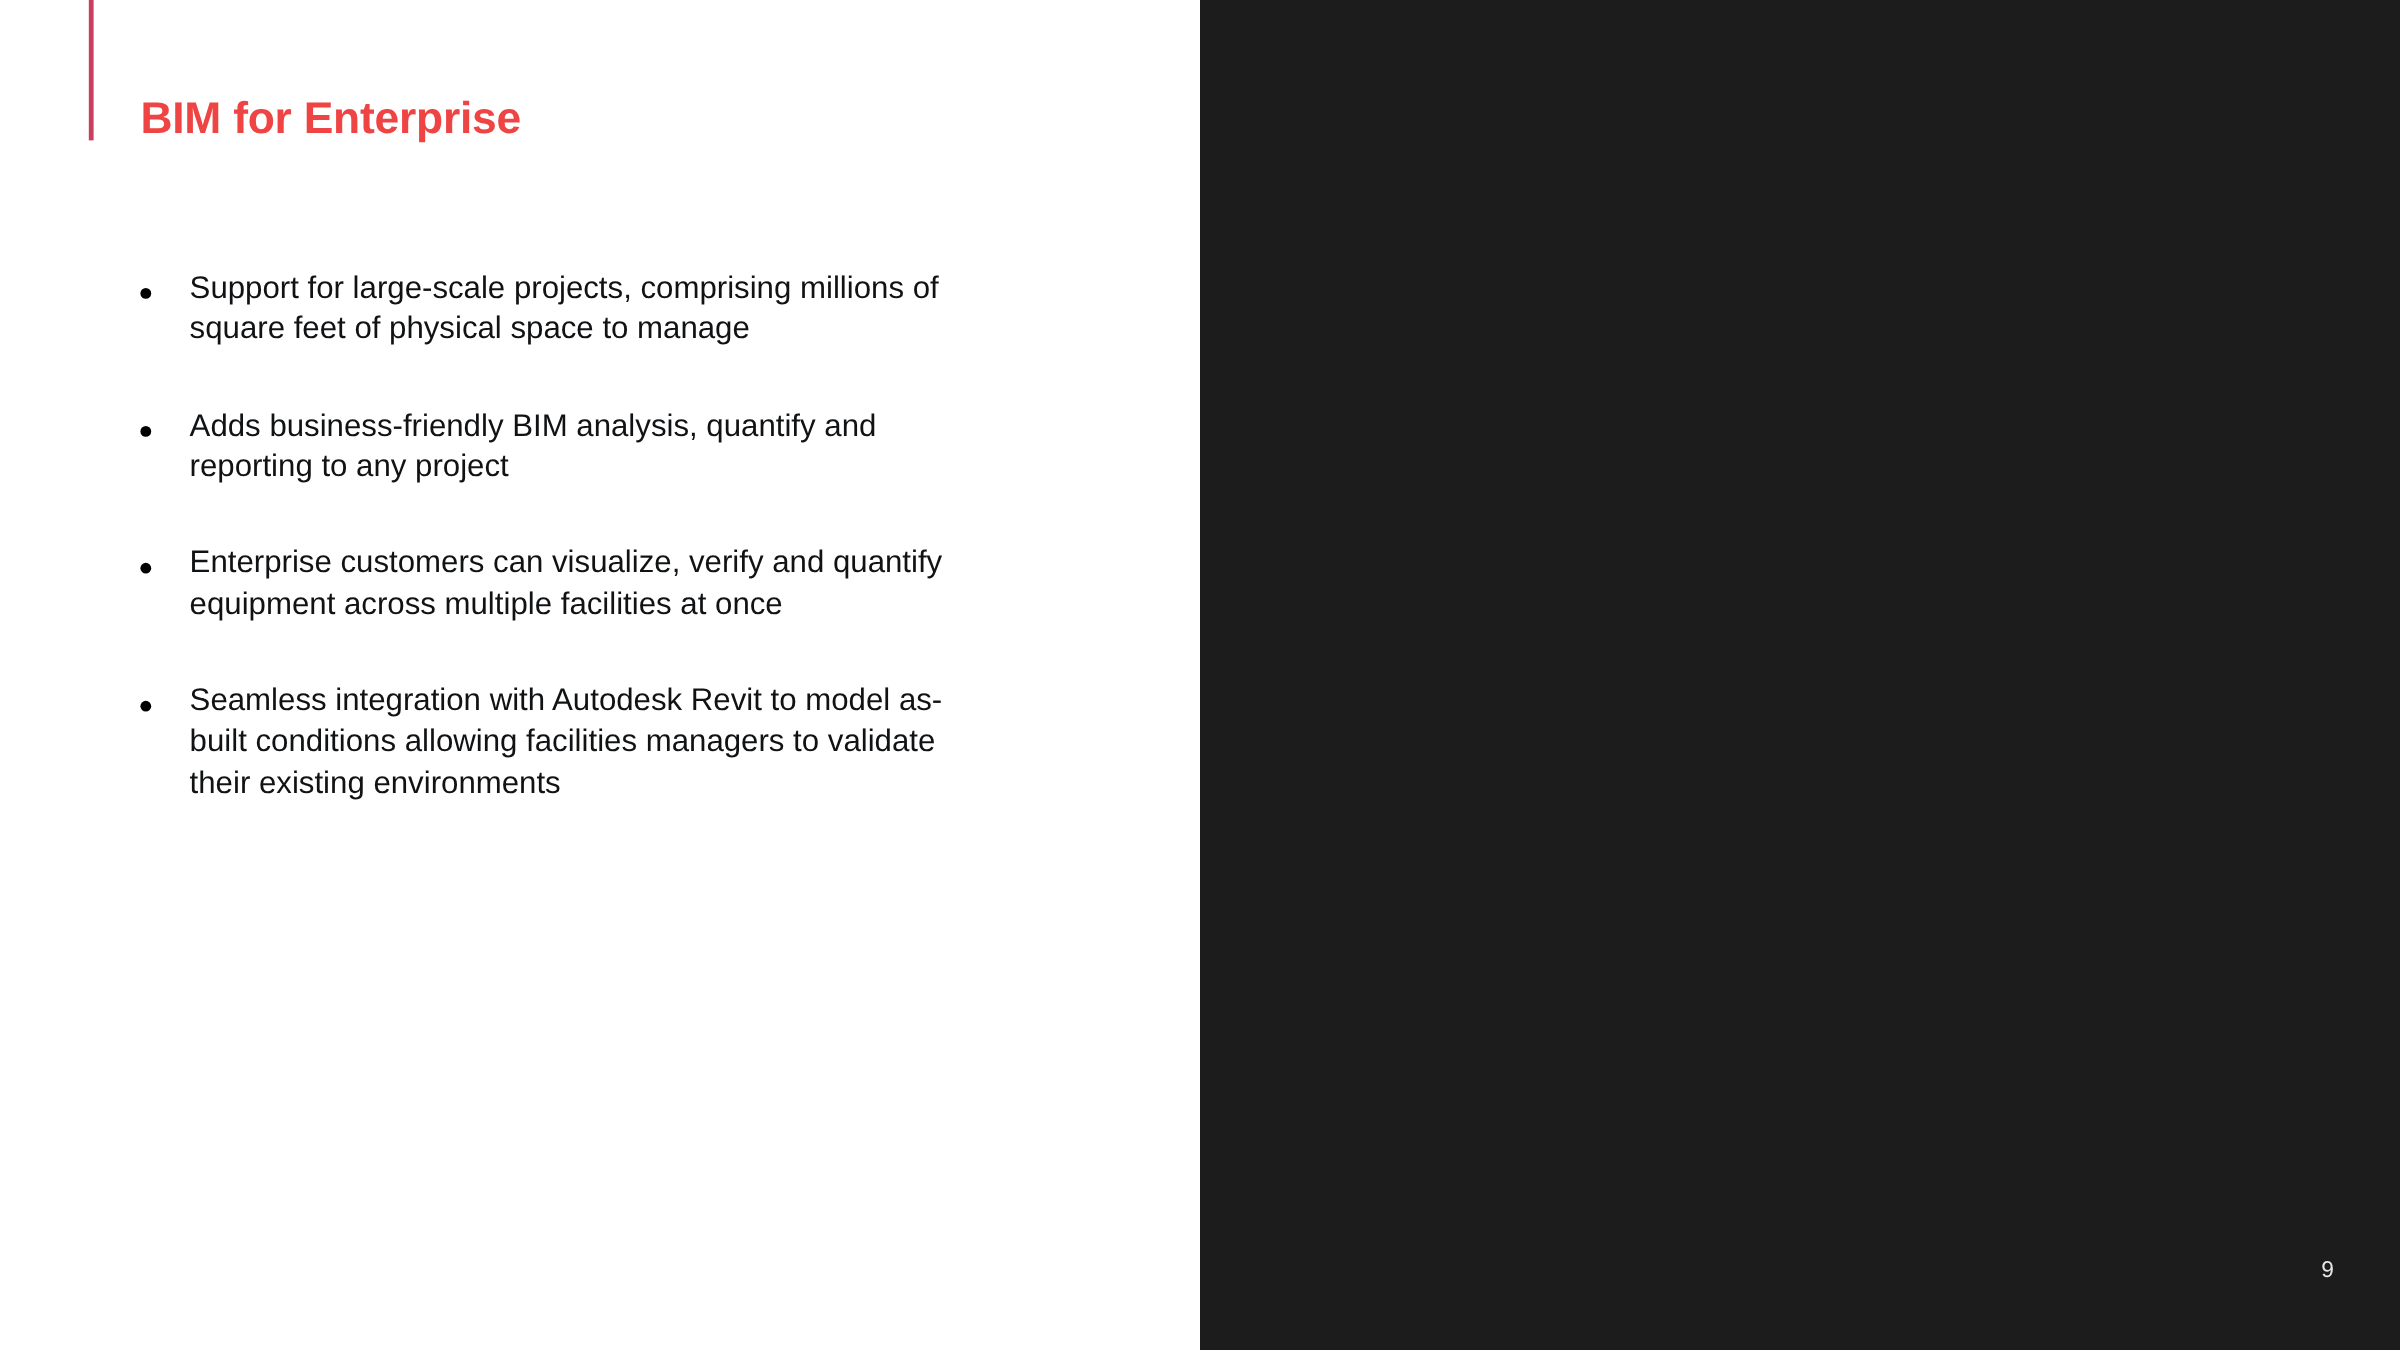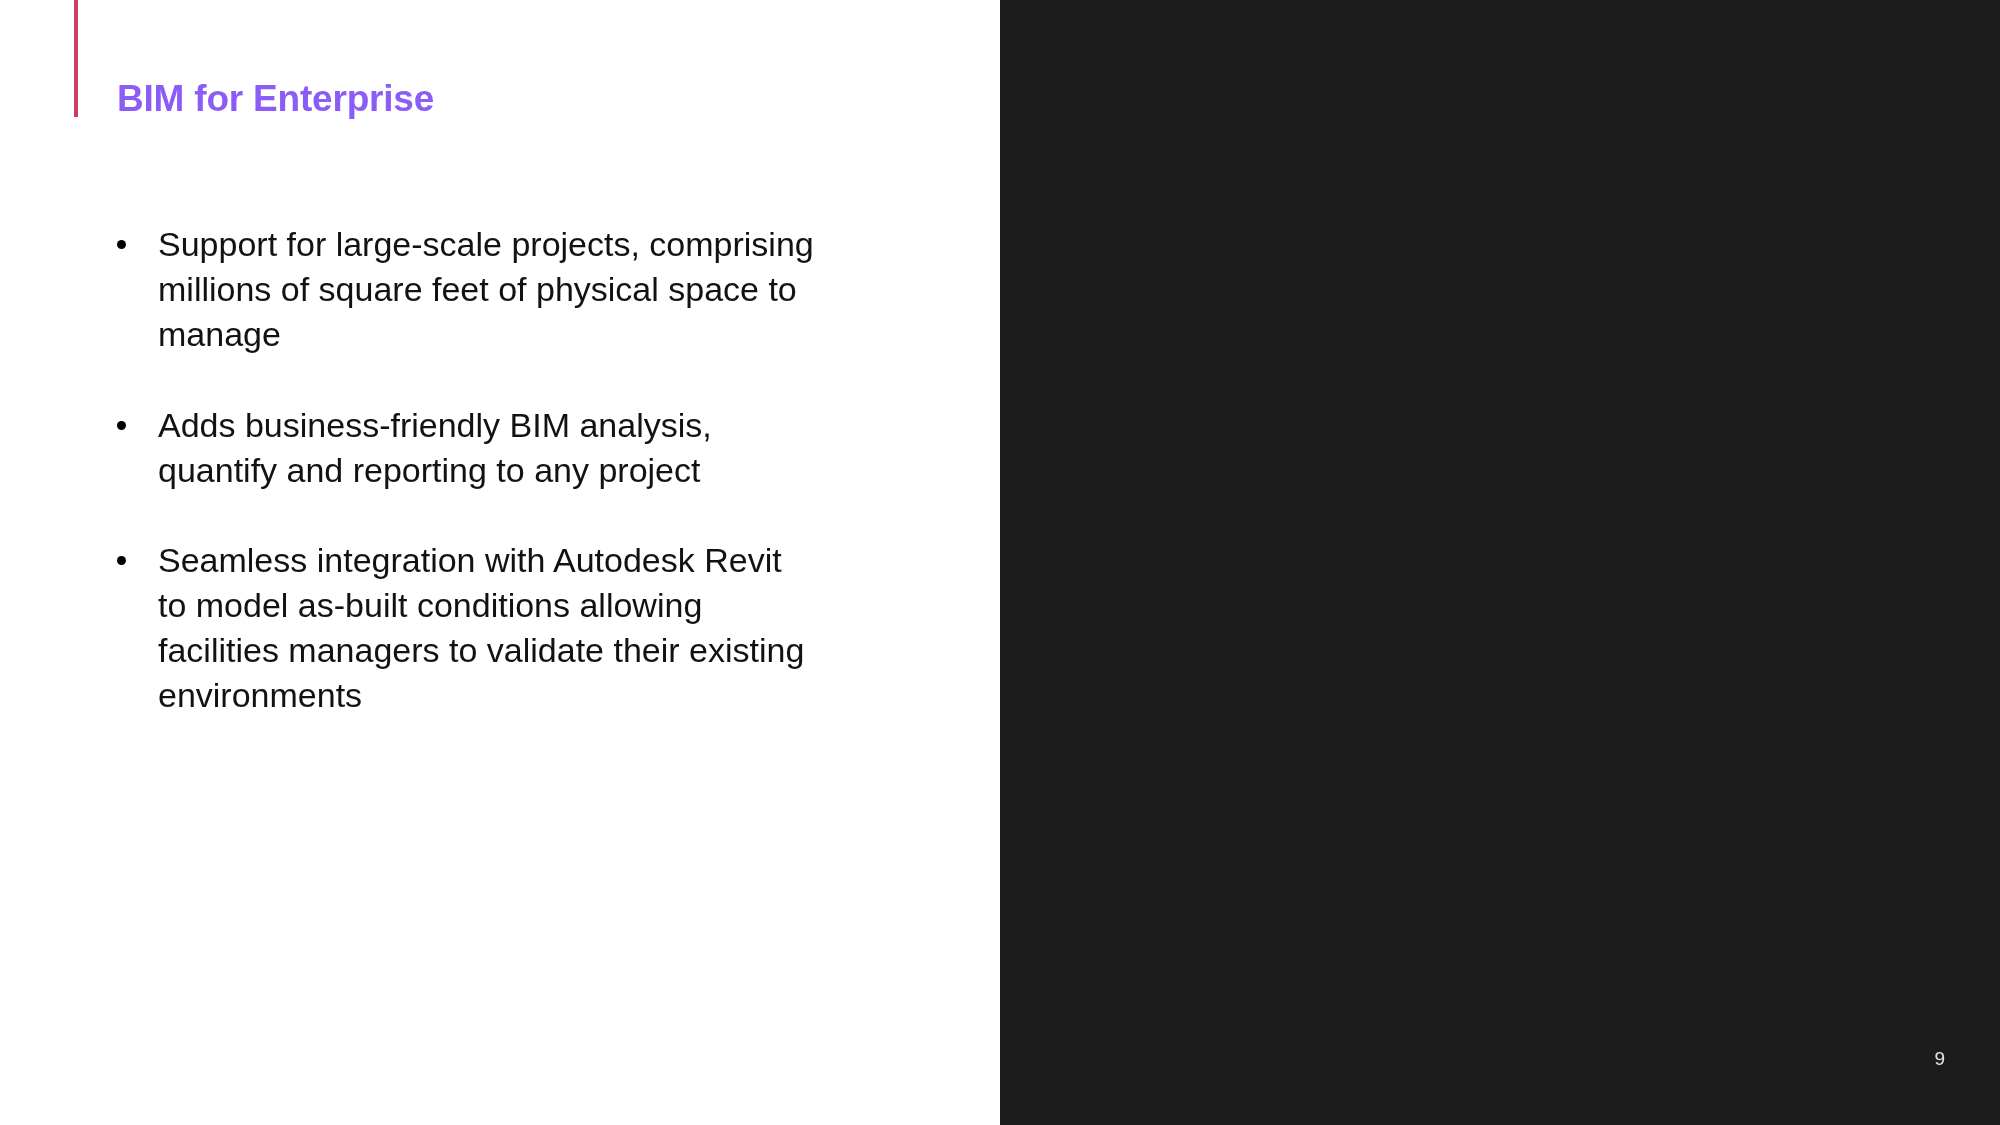--- a/index.html
+++ b/index.html
@@ -9,32 +9,32 @@
     font-family:"Liberation Sans", sans-serif;
     -webkit-font-smoothing:antialiased;
   }
   .slide{position:relative;width:2000px;height:1125px;background:#fff;overflow:hidden;}
 
   
   .left-panel{position:absolute;left:0;top:0;width:1000px;height:1125px;background:#ffffff;}
   .accent-bar{position:absolute;left:74px;top:0;width:4px;height:117px;background:#c9405f;}
   .page-title{
     position:absolute;left:117px;top:78px;
-    font-size:37px;font-weight:bold;color:#8b5cf6;letter-spacing:-0.2px;
+    font-size:37px;font-weight:bold;color:#ef4444;letter-spacing:-0.2px;
     margin:0;
   }
   .bullets{position:absolute;left:117px;top:222px;width:730px;}
   .bullet{display:flex;align-items:flex-start;margin-bottom:46px;}
   .bullet:last-child{margin-bottom:0;margin-top:20px;}
   .bullet-dot{
     flex:0 0 auto;width:9px;height:9px;border-radius:50%;
     background:#000;margin-top:18px;margin-right:32px;
   }
   .bullet-text{
-    font-size:34px;line-height:1.32;color:#111214;
+    font-size:26px;line-height:1.32;color:#111214;
     max-width:660px;
   }
 
   
   .right-panel{position:absolute;left:1000px;top:0;width:1000px;height:1125px;background:#1c1c1c;}
   .page-number{
     position:absolute;right:55px;bottom:55px;
     font-size:19px;color:#e6e6e6;
   }
 </style>
@@ -51,20 +51,24 @@
       <div class="bullet">
         <span class="bullet-dot"></span>
         <span class="bullet-text">Support for large-scale projects, comprising millions of square feet of physical space to manage</span>
       </div>
       <div class="bullet">
         <span class="bullet-dot"></span>
         <span class="bullet-text">Adds business-friendly BIM analysis, quantify and reporting to any project</span>
       </div>
       <div class="bullet">
         <span class="bullet-dot"></span>
+        <span class="bullet-text">Enterprise customers can visualize, verify and quantify equipment across multiple facilities at once</span>
+      </div>
+      <div class="bullet">
+        <span class="bullet-dot"></span>
         <span class="bullet-text">Seamless integration with Autodesk Revit to model as-built conditions allowing facilities managers to validate their existing environments</span>
       </div>
     </div>
   </div>
 
   <div class="right-panel">
 
     <div class="page-number">9</div>
   </div>
 </div>

